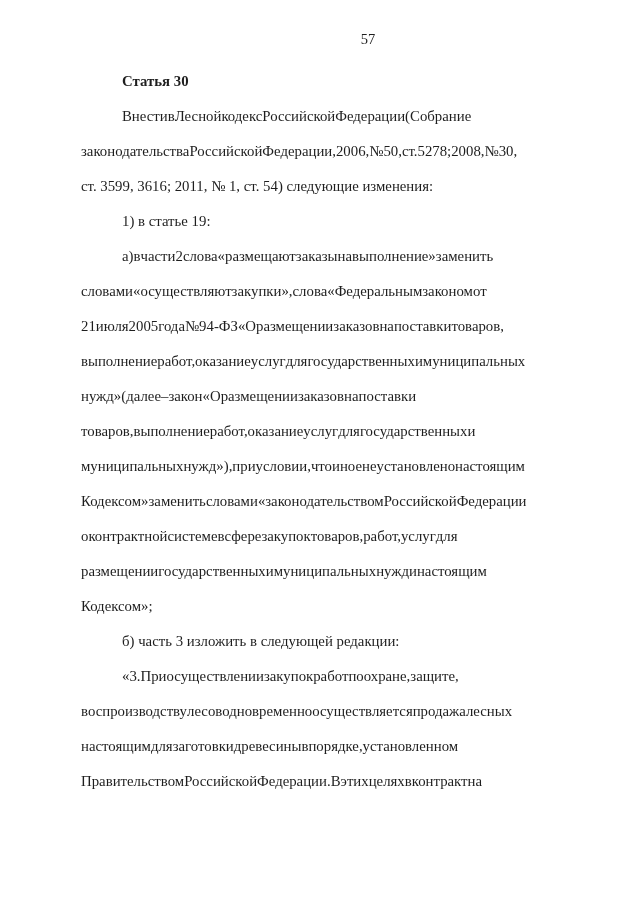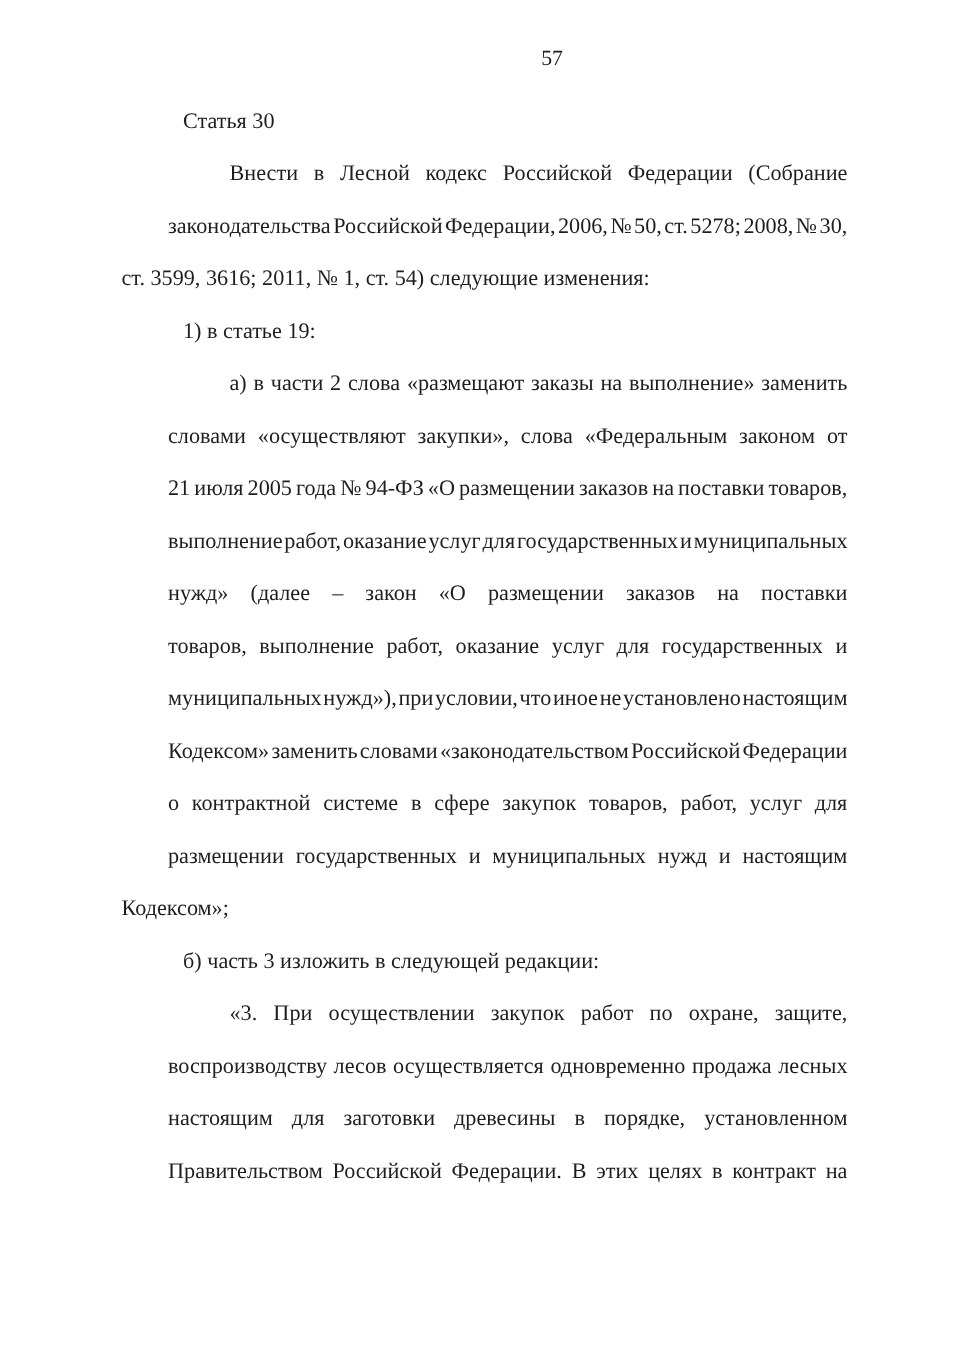--- a/index.html
+++ b/index.html
@@ -43,33 +43,31 @@
     font-size:14.8px;
   }
   .line{
     height:35px;
     line-height:35px;
     white-space:pre;
     text-align:left;
   }
   .line.just{
     display:flex;
-    justify-content:space-between;
     white-space:normal;
-    margin-left:31px;
   }
   .line.just span{
     flex:0 0 auto;
     white-space:pre;
   }
   .line.indent{
     padding-left:41px;
   }
   .line.bold{
-    font-weight:normal;
+    font-weight:bold;
   }
 </style>
 </head>
 <body>
 
 <div class="page">
   <div class="page-number">57</div>
 
   <div class="doc">
     <div class="line indent bold">Статья 30</div>
@@ -212,22 +210,22 @@
         <span>осуществлении</span>
         <span>закупок</span>
         <span>работ</span>
         <span>по</span>
         <span>охране,</span>
         <span>защите,</span>
       </div>
       <div class="line just">
         <span>воспроизводству</span>
         <span>лесов</span>
+        <span>одновременно</span>
         <span>осуществляется</span>
-        <span>одновременно</span>
         <span>продажа</span>
         <span>лесных</span>
       </div>
       <div class="line just">
         <span>настоящим</span>
         <span>для</span>
         <span>заготовки</span>
         <span>древесины</span>
         <span>в</span>
         <span>порядке,</span>

